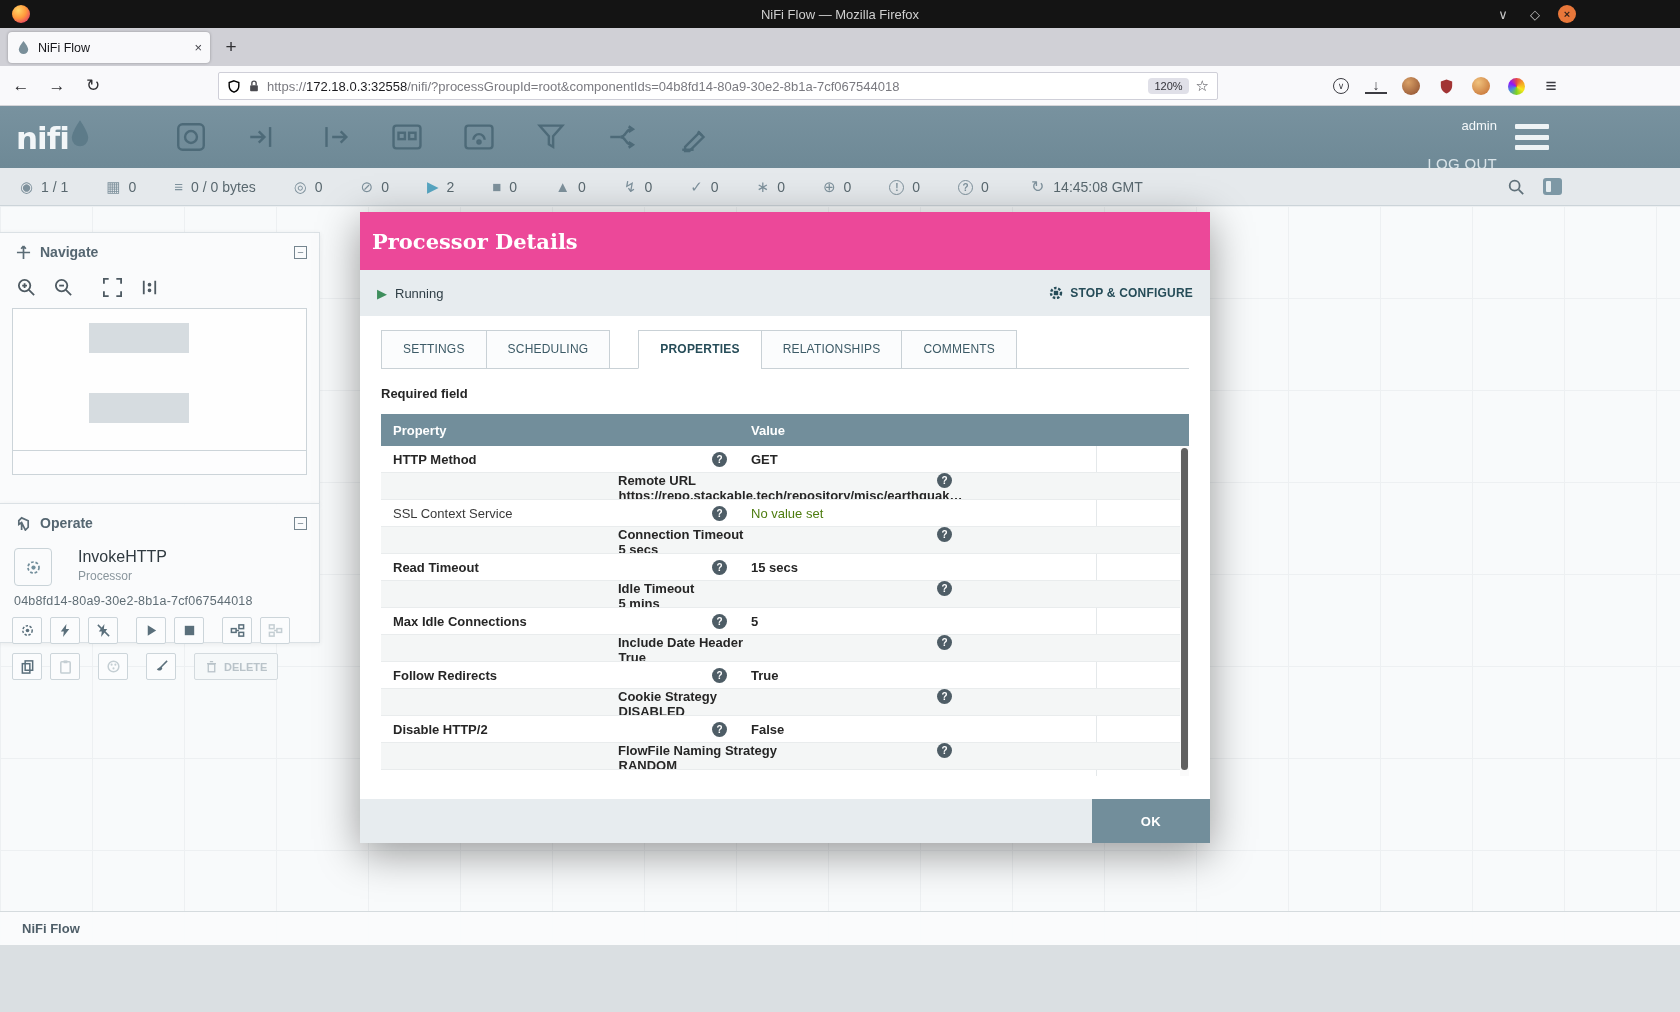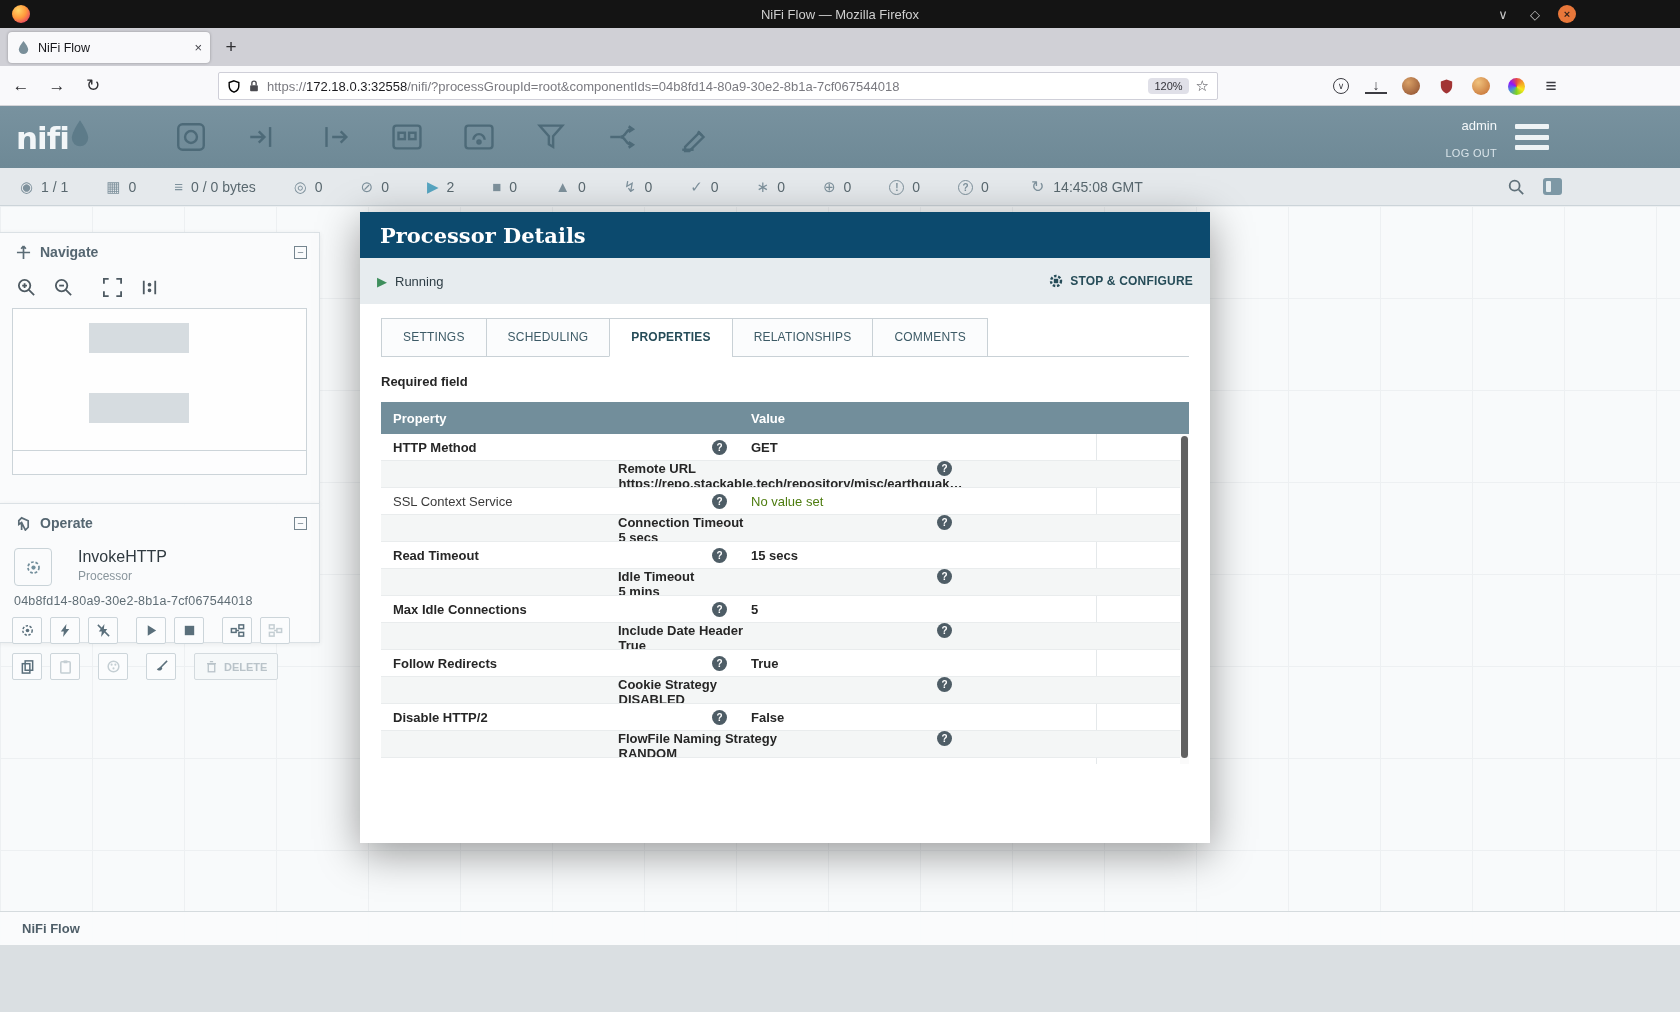--- a/index.html
+++ b/index.html
@@ -44,21 +44,21 @@
   
   .nifi-header { position:absolute; left:0; top:106px; width:100%; height:62px;
     background:linear-gradient(#78929f,#6e8996); display:flex; align-items:center; }
   .nifi-logo { display:flex; align-items:baseline; margin-left:16px; width:108px; }
   .nifi-logo .word { color:#f2f6f8; font-size:31px; font-weight:bold; letter-spacing:-1px; font-family:"DejaVu Sans", sans-serif; }
   .hdr-tools { display:flex; align-items:center; gap:30px; margin-left:46px; }
   .hdr-ic { width:42px; height:40px; color:#4d6a78; display:flex; align-items:center; justify-content:center; }
   .hdr-ic svg { width:38px; height:34px; stroke:#4d6a78; fill:none; stroke-width:1.7; }
   .hdr-right { position:absolute; right:183px; top:12px; text-align:right; }
   .hdr-user { color:#f4f8fa; font-size:13px; }
-  .hdr-logout { color:#d9e4e9; font-size:11px; margin-top:14px; letter-spacing:.3px; }
+  .hdr-logout { color:#d9e4e9; font-size:15px; margin-top:22px; letter-spacing:.3px; }
   .nifi-burger { position:absolute; right:131px; top:18px; width:34px; height:26px; display:flex; flex-direction:column; justify-content:space-between; }
   .nifi-burger span { display:block; height:5px; background:#eef3f5; border-radius:1px; }
 
   
   .statusbar { position:absolute; left:0; top:168px; width:100%; height:38px; background:#e5e9ec; border-bottom:1px solid #ccd4d9;
     display:flex; align-items:center; padding-left:20px; }
   .status-item { display:flex; align-items:center; gap:8px; margin-right:38px; }
   .st-ic { font-size:15px; color:#7e919c; line-height:1; }
   .st-ic.run { color:#57a6c2; }
   .st-val { font-size:14px; color:#59686f; }
@@ -106,32 +106,32 @@
   .delete-btn { height:27px; border:1px solid #d3dade; border-radius:2px; background:#f5f8f9; color:#b9c3c9;
     display:flex; align-items:center; gap:6px; padding:0 10px; font-size:11px; font-weight:bold; margin-left:10px; }
 
   .breadcrumb-bar { position:absolute; left:0; bottom:0; width:100%; height:34px; background:rgba(250,251,252,.95);
     border-top:1px solid #d5dbde; display:flex; align-items:center; padding-left:22px; }
   .breadcrumb { font-size:13px; font-weight:bold; color:#4e5e68; }
 
   
   .dialog { position:absolute; left:360px; top:212px; width:850px; height:631px; background:#fff;
     box-shadow:0 10px 40px rgba(0,0,0,.4); z-index:50; display:flex; flex-direction:column; }
-  .dlg-header { height:46px; background:#0c4a6e; display:flex; align-items:center; padding-left:20px; }
+  .dlg-header { height:58px; background:#ec4899; display:flex; align-items:center; padding-left:12px; }
   .dlg-title { color:#fff; font-size:21px; font-family:"DejaVu Serif", serif; font-weight:600; }
   .dlg-status { height:46px; background:#e7ecef; display:flex; align-items:center; padding:0 17px; }
   .run-tri { color:#3e8e5c; font-size:13px; margin-right:8px; }
   .run-label { font-size:13px; color:#2f3e46; }
   .stop-config { margin-left:auto; display:flex; align-items:center; gap:6px; color:#264c58; font-size:12px; font-weight:bold; letter-spacing:.2px; }
   .stop-config svg { width:16px; height:16px; }
   .dlg-body { flex:1; padding:0 21px; position:relative; background:#fff; }
   .tabs { display:flex; margin-top:14px; border-bottom:1px solid #c9d1d6; height:39px; }
   .tab { padding:0 21px; line-height:37px; font-size:12px; color:#3c5a66; background:#fbfcfd; border:1px solid #c9d1d6;
     border-bottom:1px solid #c9d1d6; margin-bottom:-1px; margin-right:-1px; letter-spacing:.2px; }
-  .tab.active { background:#fff; border-bottom-color:#fff; font-weight:bold; color:#264c58; }
+  .tab.active { background:#fff; border-bottom-color:#fff; font-weight:bold; color:#264c58;margin-left:29px; }
   .required-label { margin:17px 0 13px 0; font-size:13px; font-weight:bold; color:#262626; }
   .ptable { height:362px; overflow:hidden; position:relative; }
   .thead { display:flex; height:32px; background:#728e9b; align-items:center; color:#fff; font-size:13px; font-weight:bold; }
   .thead .h-prop { width:358px; padding-left:12px; }
   .thead .h-val { flex:1; padding-left:12px; }
   .trow { display:flex; height:27px; align-items:center; border-bottom:1px solid #e9eced; font-size:13px; background:#fff; }
   .trow.alt { background:#f4f6f6;flex-direction:column; }
   .c-prop { width:358px; padding-left:12px; display:flex; align-items:center; justify-content:space-between; }
   .p-name { color:#3a3a3a; }
   .p-name.req { font-weight:bold; color:#262626; }
@@ -636,15 +636,18 @@
               </div>
               <div class="c-val set"></div>
               <div class="c-extra"></div>
             </div>
           </div>
         <div class="vscroll">
             <div class="vthumb"></div>
           </div>
       </div>
     </div>
+    <div class="dlg-footer">
+      <div class="ok-btn">OK</div>
+    </div>
   </div>
 
 </div>
 
 </body></html>

